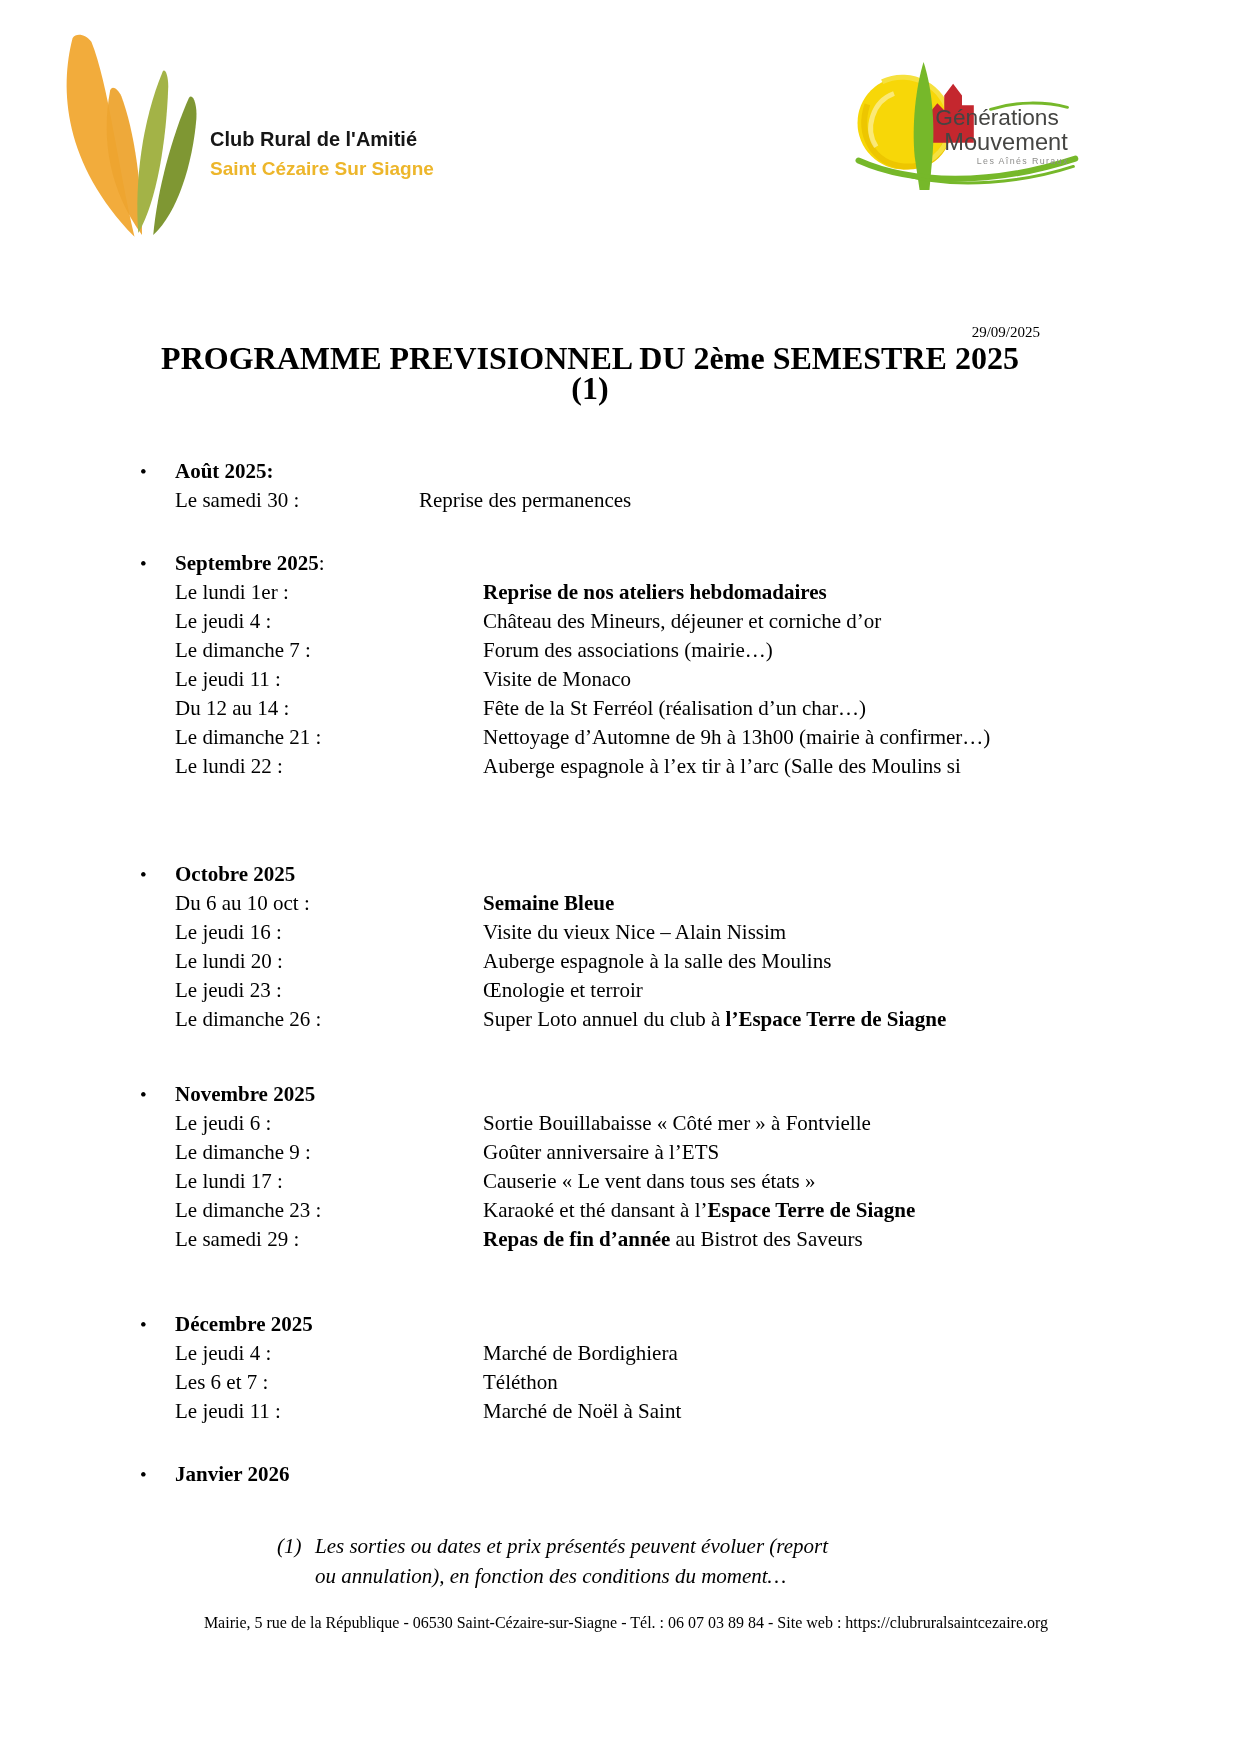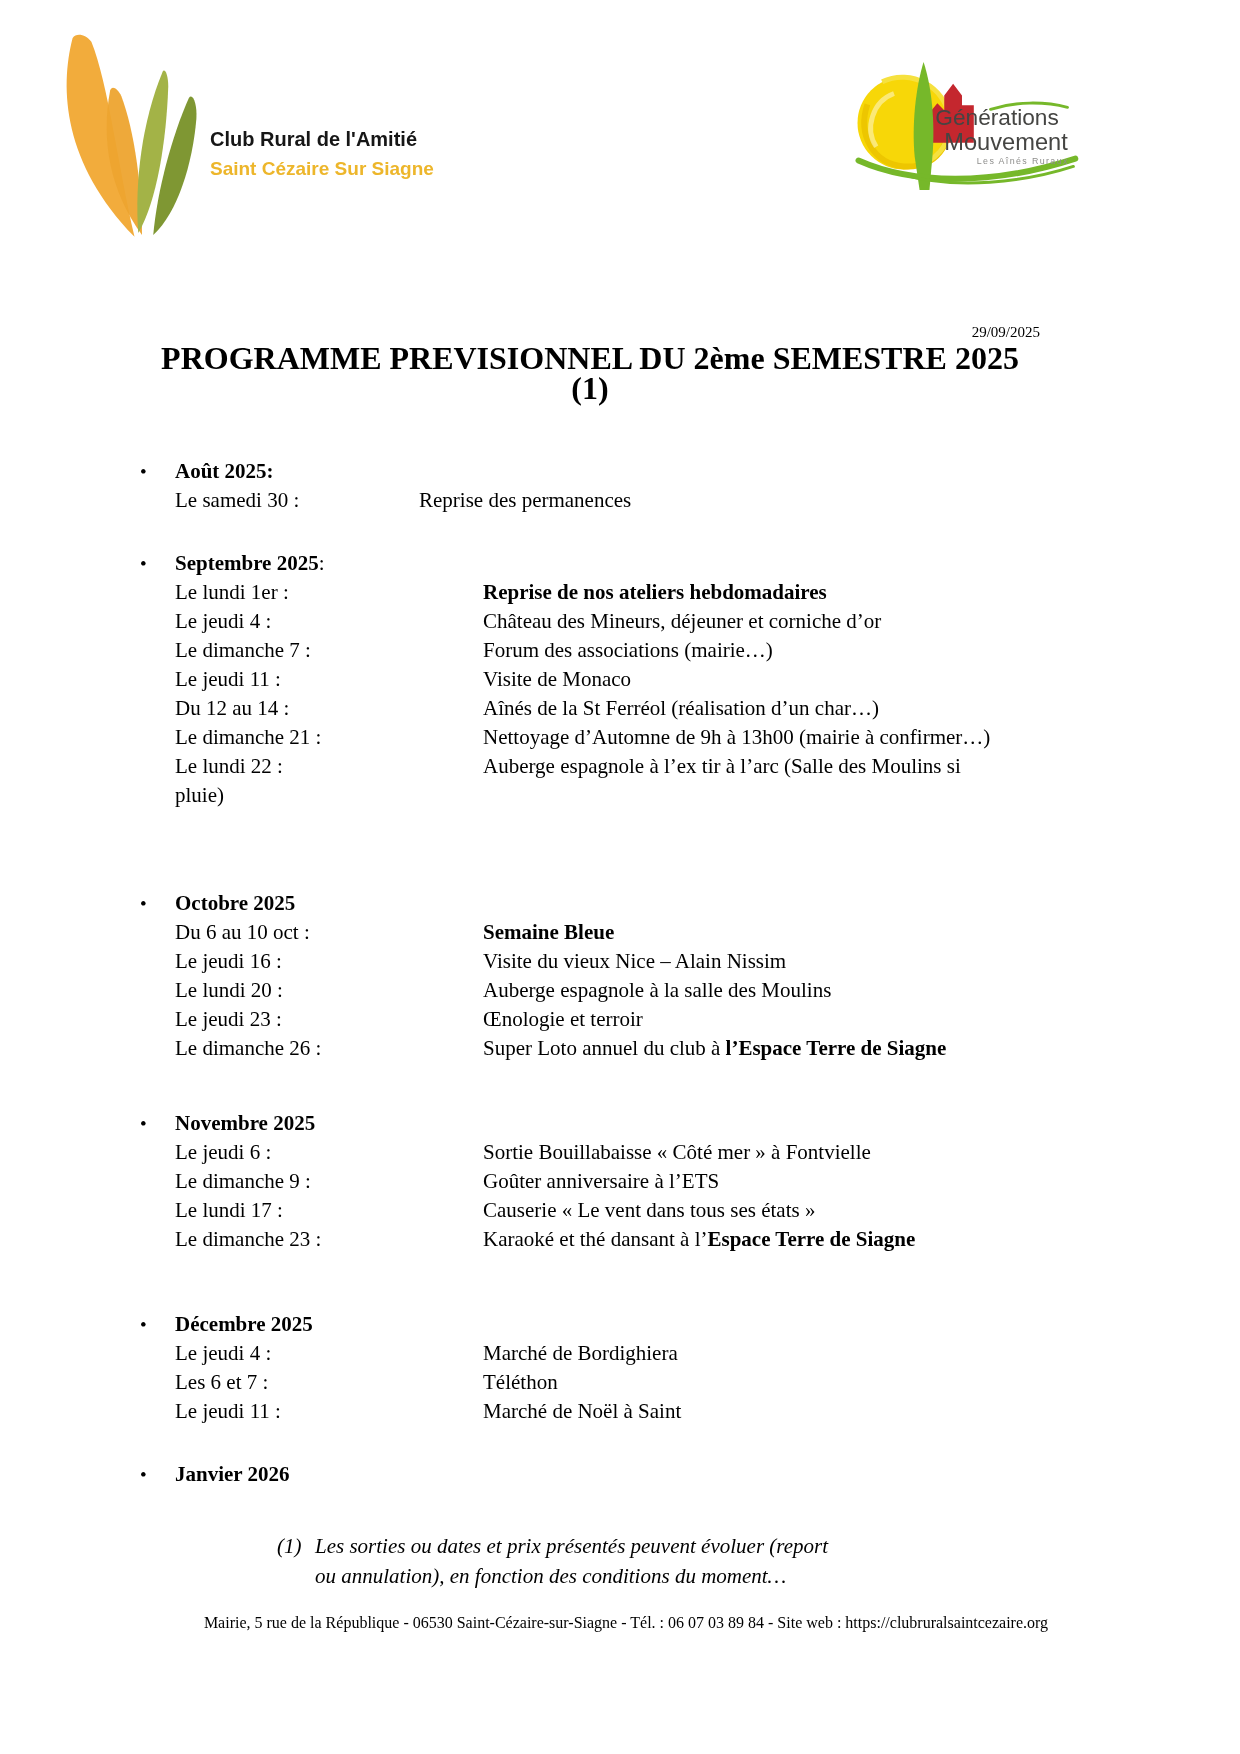--- a/index.html
+++ b/index.html
@@ -114,31 +114,30 @@
           <div class="row">
             <span class="row-date">Le dimanche 7 :</span>
             <span class="row-desc"><span class="seg">Forum des associations (mairie…)</span></span>
           </div>
           <div class="row">
             <span class="row-date">Le jeudi 11 :</span>
             <span class="row-desc"><span class="seg">Visite de Monaco</span></span>
           </div>
           <div class="row">
             <span class="row-date">Du 12 au 14 :</span>
-            <span class="row-desc"><span class="seg">Aînés de la St Ferréol (réalisation d’un char…)</span></span>
+            <span class="row-desc"><span class="seg">Fête de la St Ferréol (réalisation d’un char…)</span></span>
           </div>
           <div class="row">
             <span class="row-date">Le dimanche 21 :</span>
             <span class="row-desc"><span class="seg">Nettoyage d’Automne de 9h à 13h00 (mairie à confirmer…)</span></span>
           </div>
           <div class="row">
             <span class="row-date">Le lundi 22 :</span>
             <span class="row-desc"><span class="seg">Auberge espagnole à l’ex tir à l’arc (Salle des Moulins si</span></span>
           </div>
-          <div class="row-cont">pluie)</div>
         </div>
         <div class="section">
           <div class="month-header">
             <span class="bullet">•</span>
             <span class="month-label">Octobre 2025</span>
           </div>
           <div class="row">
             <span class="row-date">Du 6 au 10 oct :</span>
             <span class="row-desc"><span class="seg bold">Semaine Bleue</span></span>
           </div>
@@ -172,20 +171,24 @@
             <span class="row-date">Le dimanche 9 :</span>
             <span class="row-desc"><span class="seg">Goûter anniversaire à l’ETS</span></span>
           </div>
           <div class="row">
             <span class="row-date">Le lundi 17 :</span>
             <span class="row-desc"><span class="seg">Causerie « Le vent dans tous ses états »</span></span>
           </div>
           <div class="row">
             <span class="row-date">Le dimanche 23 :</span>
             <span class="row-desc"><span class="seg">Karaoké et thé dansant à l’</span><span class="seg bold">Espace Terre de Siagne</span></span>
+          </div>
+          <div class="row">
+            <span class="row-date">Le samedi 29 :</span>
+            <span class="row-desc"><span class="seg bold">Repas de fin d’année</span><span class="seg"> au Bistrot des Saveurs</span></span>
           </div>
         </div>
         <div class="section">
           <div class="month-header">
             <span class="bullet">•</span>
             <span class="month-label">Décembre 2025</span>
           </div>
           <div class="row">
             <span class="row-date">Le jeudi 4 :</span>
             <span class="row-desc"><span class="seg">Marché de Bordighiera</span></span>

